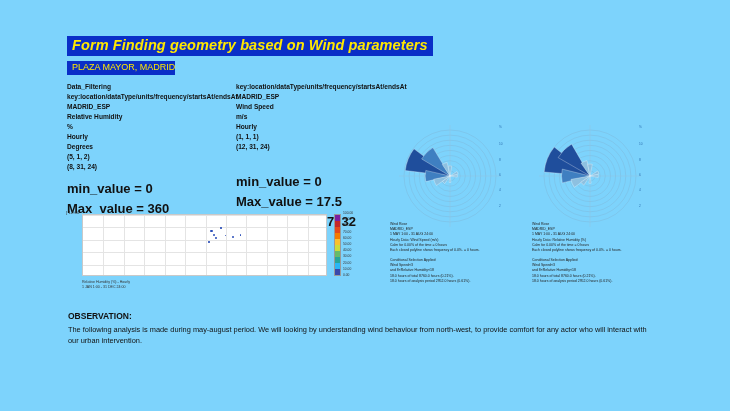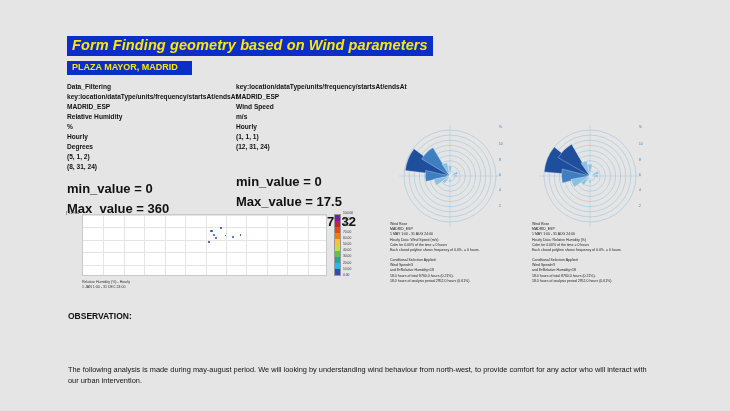--- a/index.html
+++ b/index.html
@@ -13,21 +13,21 @@
     font-family: "Liberation Sans", sans-serif;
     color: #111;
     overflow: hidden;
     position: relative;
   }
   .slide {
     position: absolute;
     left: 0; top: 0;
     width: 730px;
     height: 411px;
-    background: #e5e5e5;
+    background: #7dd3fc;
   }
 
   
   .title-block {
     position: absolute;
     left: 67px;
     top: 36px;
   }
   .title-main {
     display: inline-block;
@@ -38,23 +38,23 @@
     font-size: 14.5px;
     letter-spacing: 0.1px;
     padding: 2px 5px 3px 5px;
     line-height: 1.05;
     white-space: nowrap;
   }
   .title-sub {
     display: inline-block;
     background: #0a2ec7;
     color: #ffe800;
-    font-weight: bold;
+    font-weight: normal;
     font-size: 9px;
-    padding: 2px 14px 2px 5px;
+    padding: 2px 0 2px 5px;
     margin-top: 2px;
     line-height: 1.05;
     white-space: nowrap;
   }
 
   
   .param-col {
     position: absolute;
     font-size: 6.6px;
     font-weight: bold;
@@ -177,21 +177,20 @@
     color: #111;
   }
   .obs-body {
     position: absolute;
     left: 68px;
     top: 324px;
     width: 590px;
     font-size: 7.4px;
     line-height: 1.55;
     color: #111;
-    margin-top: 40px;
   }
 </style>
 </head>
 <body>
 
 <div class="slide">
 
   <div class="title-block">
     <div class="title-main">Form Finding geometry based on Wind parameters</div><br>
     <div class="title-sub">PLAZA MAYOR, MADRID</div>

